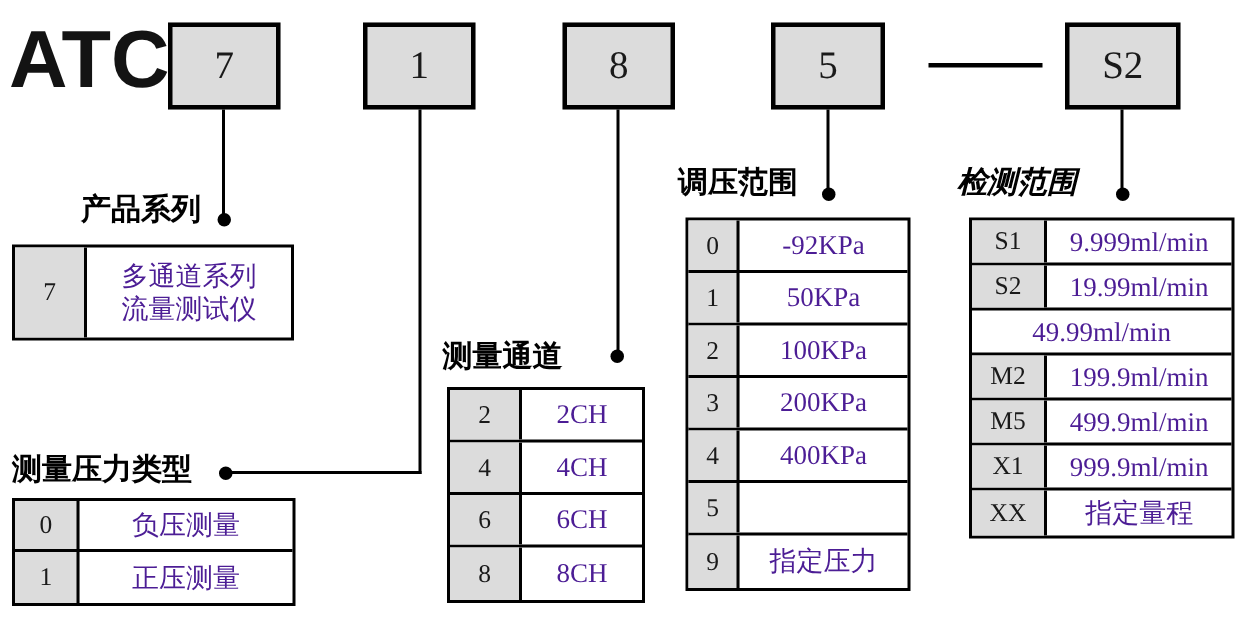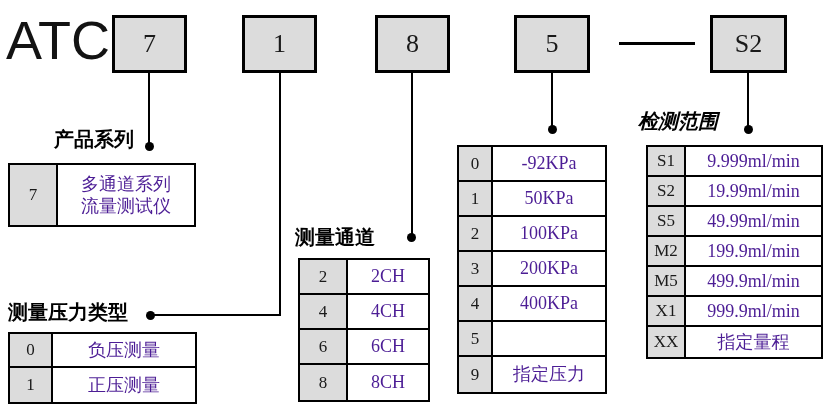--- a/index.html
+++ b/index.html
@@ -10,21 +10,21 @@
     height: 415px;
     background: #ffffff;
     font-family: "Liberation Sans", "DejaVu Sans", sans-serif;
     color: #000000;
     overflow: hidden;
   }
   .brand {
     position: absolute;
     left: 6px; top: 13px;
     font-size: 54px;
-    font-weight: 400;
+    font-weight: 700;
     letter-spacing: 0px;
     color: #131313;
     line-height: 1;
   }
   .code-box {
     position: absolute;
     top: 15px; height: 58px;
     background: #dcdcdc;
     border: 3px solid #000000;
     display: flex; align-items: center; justify-content: center;
@@ -83,21 +83,21 @@
   
   .t1 { left: 8px;   top: 163px; width: 188px; }
   .t1 .tr { height: 60px; }  .t1 .tc-code { width: 48px; }
   .t2 { left: 8px;   top: 332px; width: 189px; }
   .t2 .tr { height: 34px; }  .t2 .tc-code { width: 43px; }
   .t3 { left: 298px; top: 258px; width: 132px; }
   .t3 .tr { height: 35px; }  .t3 .tc-code { width: 48px; }
   .t4 { left: 457px; top: 145px; width: 150px; }
   .t4 .tr { height: 35px; }  .t4 .tc-code { width: 34px; }
   .t5 { left: 646px; top: 145px; width: 177px; }
-  .t5 .tr { height: 30px; }  .t5 .tc-code { width: 38px; }
+  .t5 .tr { height: 30px; }  .t5 .tc-code { width: 50px; }
 </style>
 </head>
 <body>
 
 <div class="canvas">
 
   <div class="brand">ATC</div>
 
   <div class="code-box b0">7</div>
   <div class="code-box b1">1</div>
@@ -118,20 +118,21 @@
 
   <div class="line" style="left:551px; top:73px; width:2px; height:54px;"></div>
   <div class="dot" style="left:548px; top:125px;"></div>
 
   <div class="line" style="left:747px; top:73px; width:2px; height:54px;"></div>
   <div class="dot" style="left:744px; top:125px;"></div>
 
   <div class="heading" style="left:22px; top:126px;margin-left:32px;">产品系列</div>
   <div class="heading" style="left:8px; top:299px;">测量压力类型</div>
   <div class="heading" style="left:295px; top:224px;">测量通道</div>
+  <div class="heading" style="left:452px; top:108px;">调压范围</div>
   <div class="heading" style="left:638px; top:108px;font-style:italic;">检测范围</div>
 
   <div class="tbl t1">
     <div class="tr">
       <div class="tc-code">7</div>
       <div class="tc-desc">多通道系列
 流量测试仪</div>
     </div>
   </div>
 
@@ -198,21 +199,20 @@
   <div class="tbl t5">
     <div class="tr">
       <div class="tc-code">S1</div>
       <div class="tc-desc">9.999ml/min</div>
     </div>
     <div class="tr">
       <div class="tc-code">S2</div>
       <div class="tc-desc">19.99ml/min</div>
     </div>
     <div class="tr">
-      <div class="tc-code">S5</div>
       <div class="tc-desc">49.99ml/min</div>
     </div>
     <div class="tr">
       <div class="tc-code">M2</div>
       <div class="tc-desc">199.9ml/min</div>
     </div>
     <div class="tr">
       <div class="tc-code">M5</div>
       <div class="tc-desc">499.9ml/min</div>
     </div>

